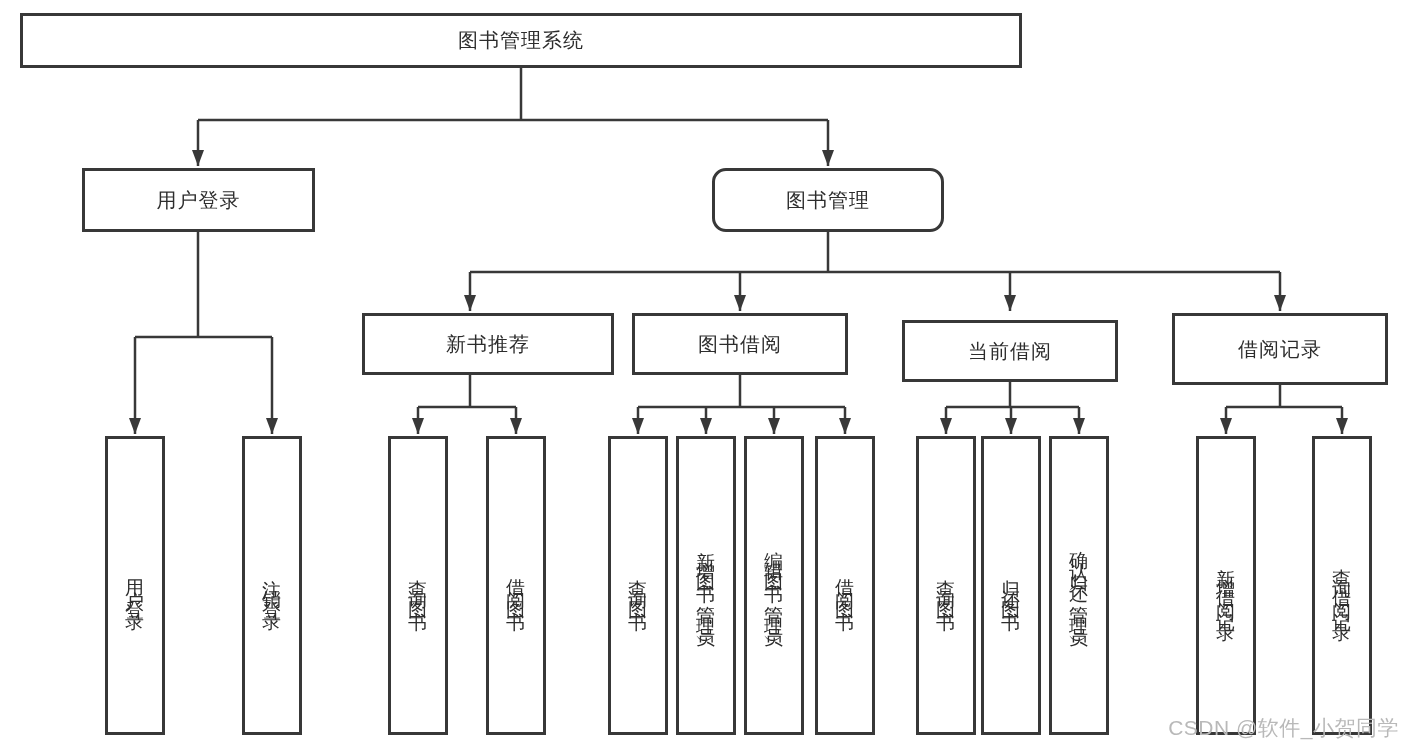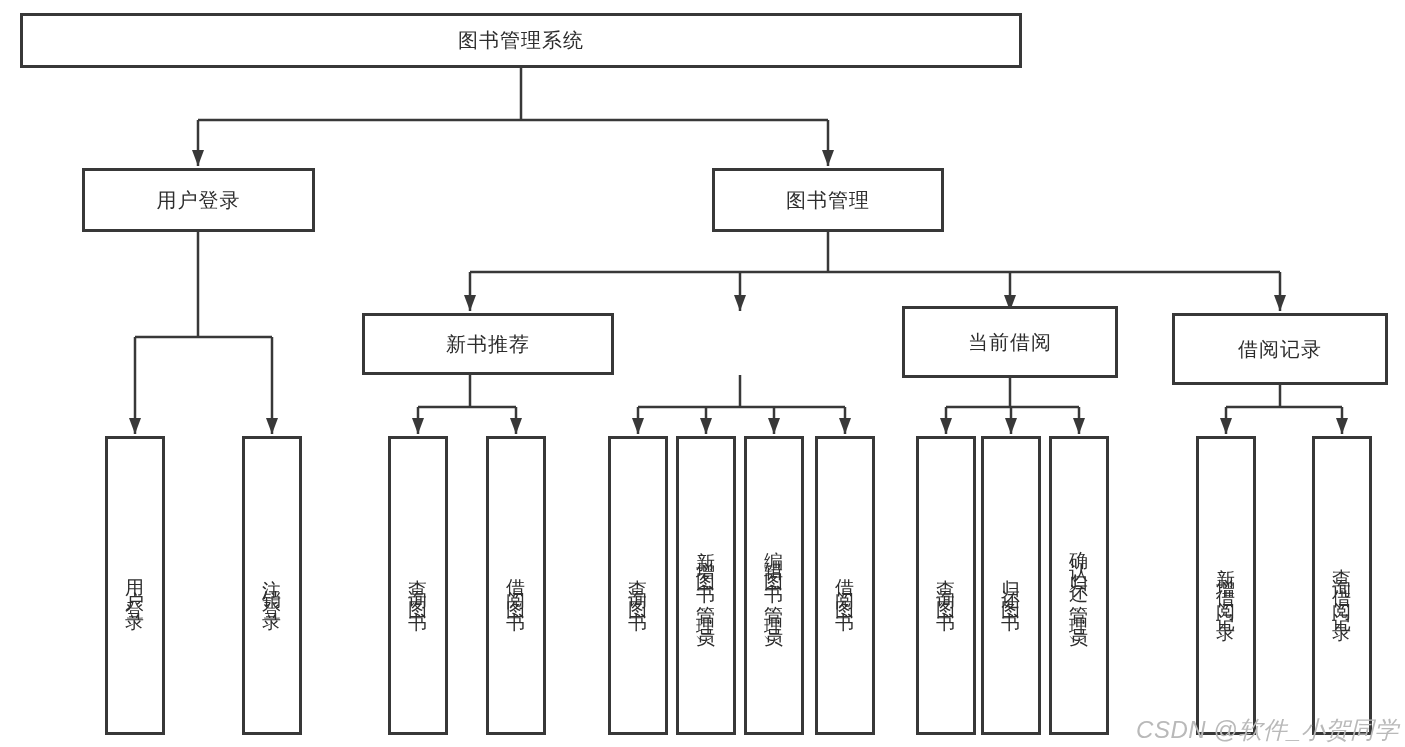--- a/index.html
+++ b/index.html
@@ -39,39 +39,38 @@
     writing-mode:vertical-rl;
     text-orientation:mixed;
     font-size:19px;
     letter-spacing:11px;
     line-height:1;
     white-space:nowrap;
   }
   
   .box-root{left:20px;top:13px;width:1002px;height:55px;}
   .box-user-login{left:82px;top:168px;width:233px;height:64px;}
-  .box-book-mgmt{left:712px;top:168px;width:232px;height:64px;}
+  .box-book-mgmt{left:712px;top:168px;width:232px;height:64px;border-radius:14px;}
   .box-new-rec{left:362px;top:313px;width:252px;height:62px;}
   .box-borrow{left:632px;top:313px;width:216px;height:62px;}
-  .box-current{left:902px;top:306px;width:216px;height:72px;}
+  .box-current{left:902px;top:320px;width:216px;height:62px;}
   .box-records{left:1172px;top:313px;width:216px;height:72px;}
   
   .leaf-1{left:105px;}  .leaf-2{left:242px;}
   .leaf-3{left:388px;}  .leaf-4{left:486px;}
   .leaf-5{left:608px;}  .leaf-6{left:676px;} .leaf-7{left:744px;} .leaf-8{left:815px;}
   .leaf-9{left:916px;}  .leaf-10{left:981px;} .leaf-11{left:1049px;}
   .leaf-12{left:1196px;} .leaf-13{left:1312px;}
   .watermark{
     position:absolute;
     right:6px;top:714px;
-    font-size:24px;
+    font-size:21px;
     color:var(--watermark);
     z-index:10;
     letter-spacing:0.5px;
-    font-style:italic;
   }
 </style>
 </head>
 <body>
 
 <div class="canvas">
 
   <svg class="connectors" viewBox="0 0 1405 747" xmlns="http://www.w3.org/2000/svg">
     <defs>
       <marker id="arrowhead" markerUnits="userSpaceOnUse" markerWidth="20" markerHeight="14" viewBox="0 0 20 14" refX="18" refY="7" orient="auto">
@@ -120,20 +119,23 @@
   <div class="hbox box-user-login">
     <span>用户登录</span>
   </div>
   <div class="hbox box-book-mgmt">
     <span>图书管理</span>
   </div>
 
   <div class="hbox box-new-rec">
     <span>新书推荐</span>
   </div>
+  <div class="hbox box-borrow">
+    <span>图书借阅</span>
+  </div>
   <div class="hbox box-current">
     <span>当前借阅</span>
   </div>
   <div class="hbox box-records">
     <span>借阅记录</span>
   </div>
 
   <div class="vbox leaf-1">
     <span class="vlabel">用户登录</span>
   </div>

